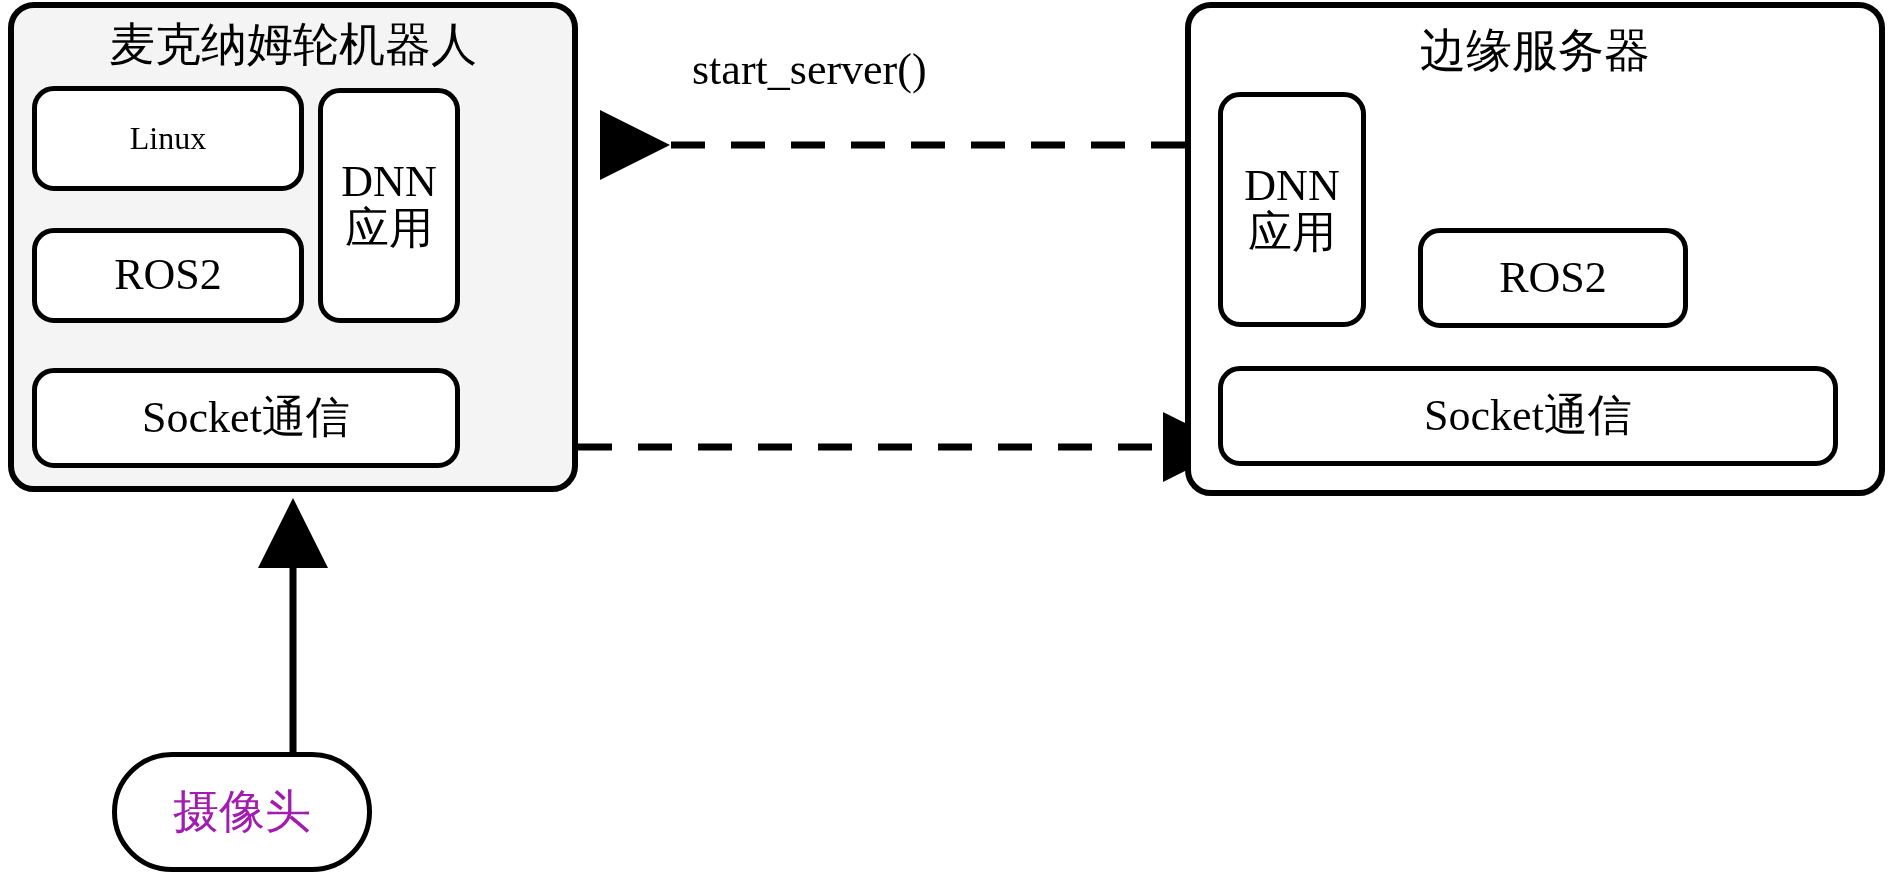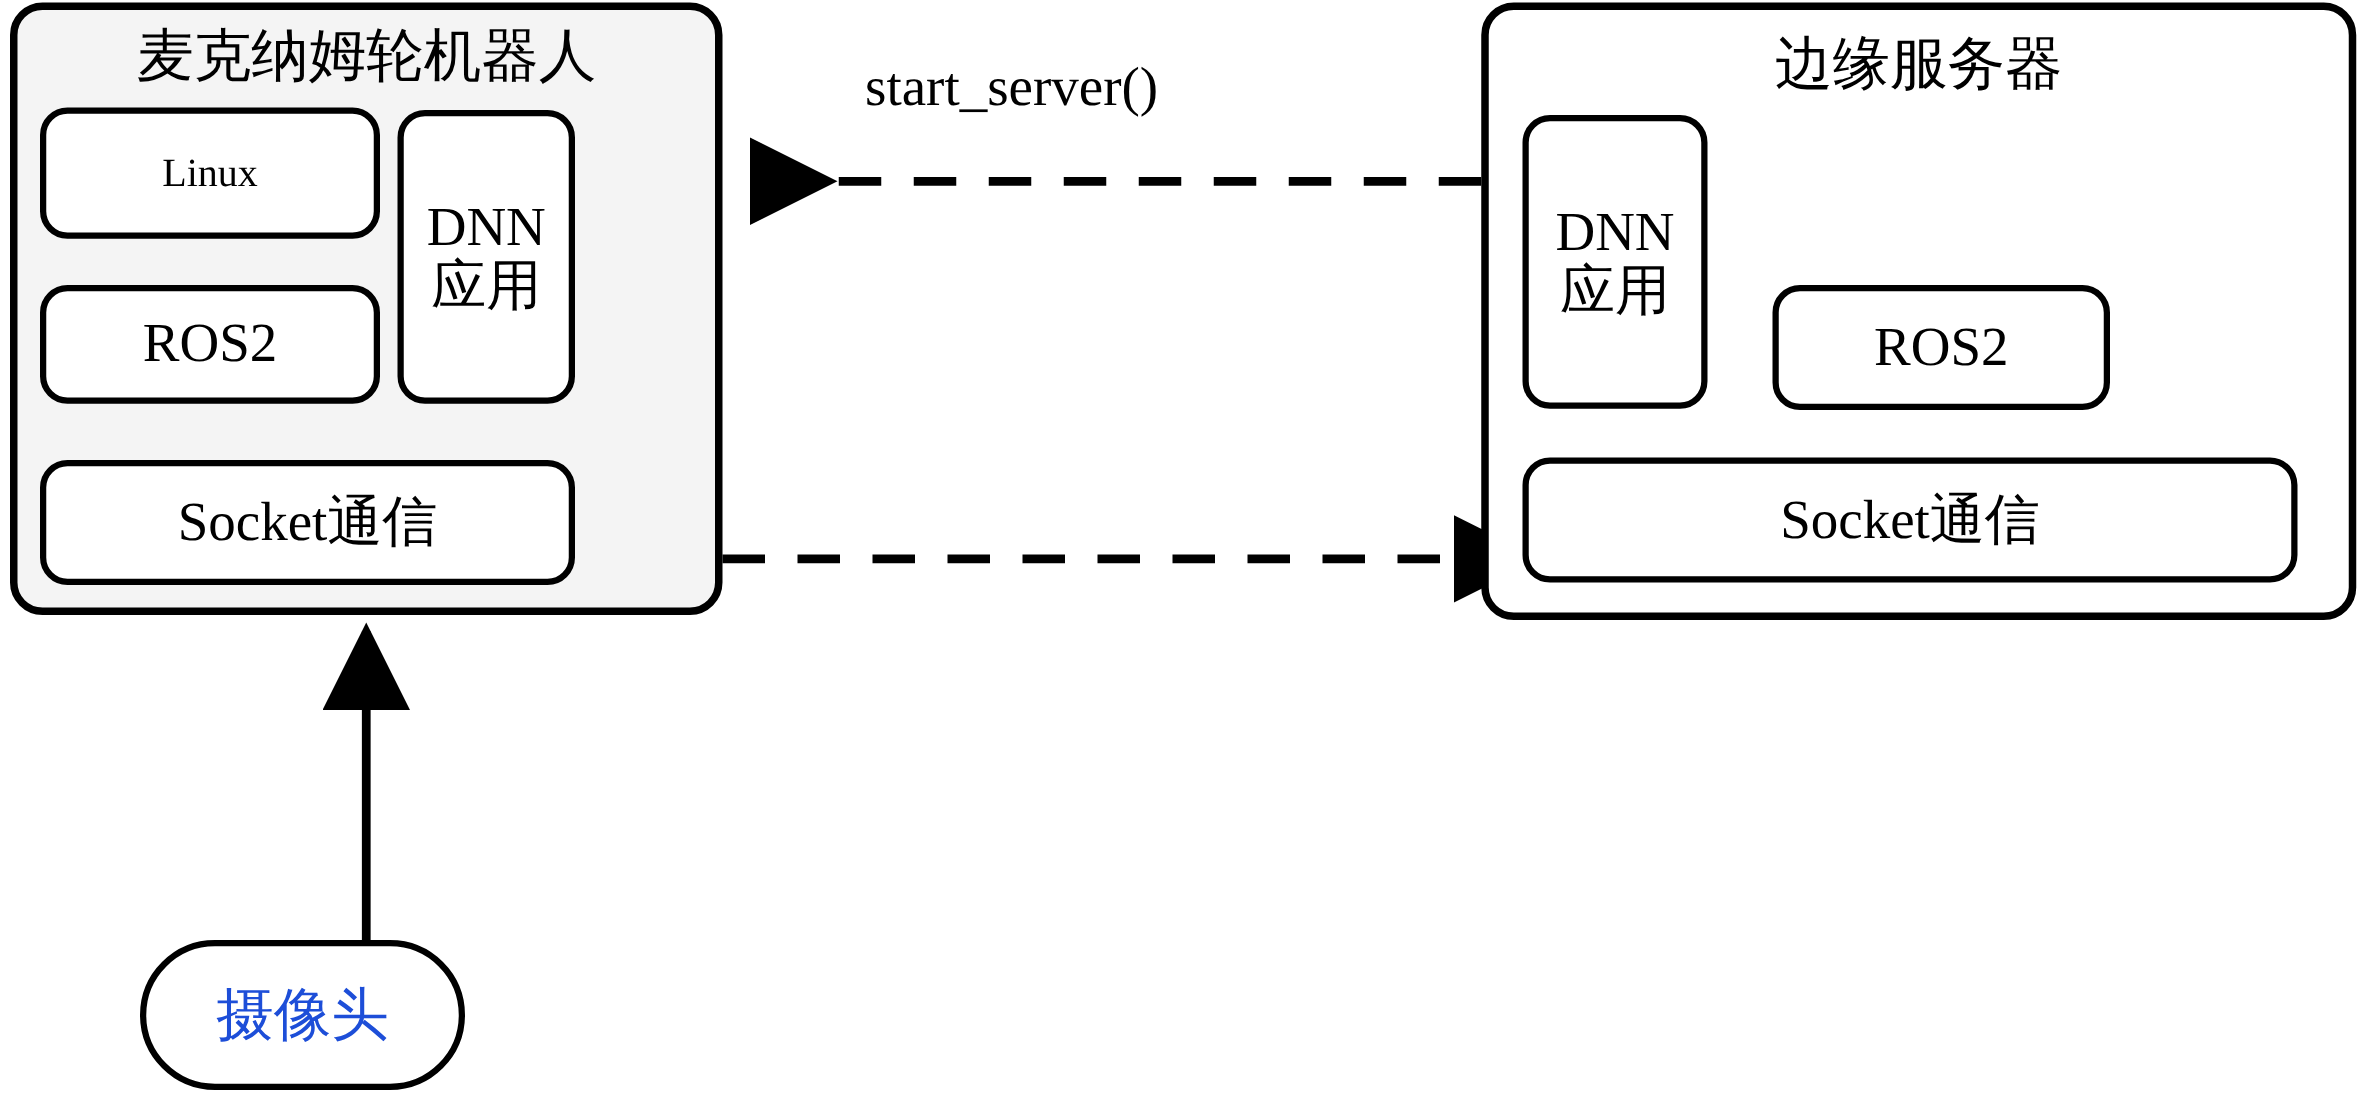--- a/index.html
+++ b/index.html
@@ -116,21 +116,21 @@
     position: absolute;
     left: 112px; top: 752px; width: 260px; height: 120px;
     box-sizing: border-box;
     border: 5px solid #000000;
     border-radius: 60px;
     background: #ffffff;
     display: flex;
     align-items: center;
     justify-content: center;
     font-size: 46px;
-    color: #1d4ed8;
+    color: #a21caf;
   }
 
   
   #edges {
     position: absolute;
     left: 0; top: 0;
     width: 1890px;
     height: 883px;
     pointer-events: none;
   }

